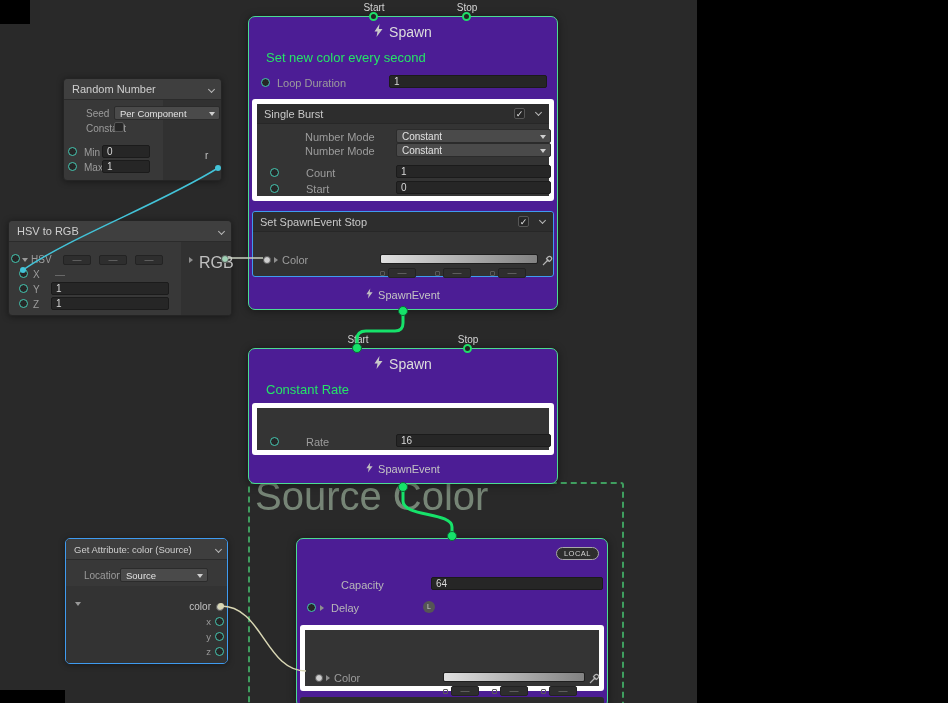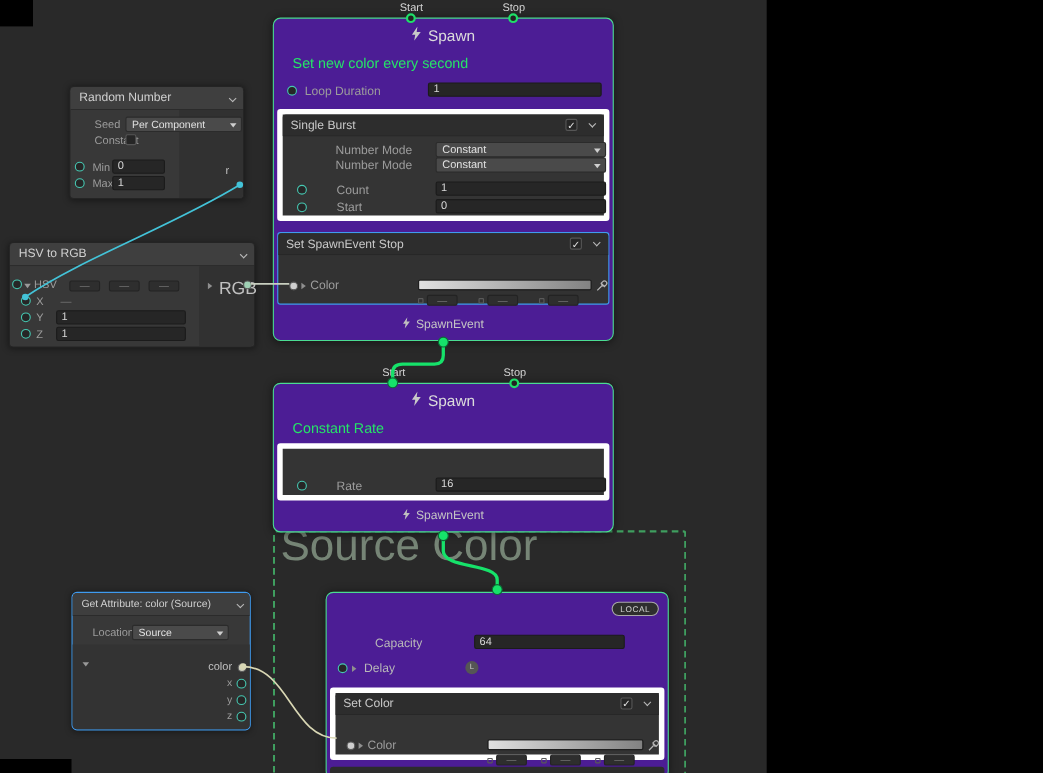--- a/index.html
+++ b/index.html
@@ -222,32 +222,27 @@
       <span class="lbl" style="right:16px;top:45px;font-size:9.5px">y</span>
       <span class="port" style="right:3px;top:46px"></span>
       <span class="lbl" style="right:16px;top:60px;font-size:9.5px">z</span>
       <span class="port" style="right:3px;top:61px"></span>
     </div>
   </div>
 
   <div class="node ctx" style="left:296px;top:538px;width:312px;height:170px">
     <span class="badge" style="right:8px;top:8px">LOCAL</span>
     <span class="lbl" style="left:44px;top:40px;color:#b8b8b8">Capacity</span>
-    <div class="field" style="left:134px;top:38px;width:137px">64</div>
+    <div class="field" style="left:134px;top:38px;width:172px">64</div>
     <span class="port" style="left:10px;top:64px"></span>
     <span class="trir" style="left:23px;top:66px"></span>
     <span class="lbl" style="left:34px;top:63px;color:#b8b8b8">Delay</span>
     <span class="lround" style="left:126px;top:62px">L</span>
 
     <div class="block" style="top:86px;width:304px;height:66px">
-      <div class="bheader">
-        <span>Set Color</span>
-        <span class="cb checked" style="right:24px;top:4px"></span>
-        <span class="chevd" style="right:8px;top:6px"></span>
-      </div>
       <span class="dotc" style="left:10px;top:44px"></span>
       <span class="trir" style="left:21px;top:45px"></span>
       <span class="lbl" style="left:29px;top:42px">Color</span>
       <div class="gradbar" style="left:138px;top:42px;width:142px"></div>
       <span style="position:absolute;left:284px;top:40px"><svg width="11" height="11" viewBox="0 0 11 11">
             <path d="M1 10 L5 6 M4.5 4.5 L6.5 6.5 M6 2 a1.6 1.6 0 0 1 3 3 L7.5 6.5 L4.5 3.5 Z" stroke="#b5b5b5" stroke-width="1.1" fill="none"></path>
           </svg></span>
       <span class="mini" style="left:138px;top:56px">
           <span class="miniicon"></span>
           <span class="minibox">—</span>

